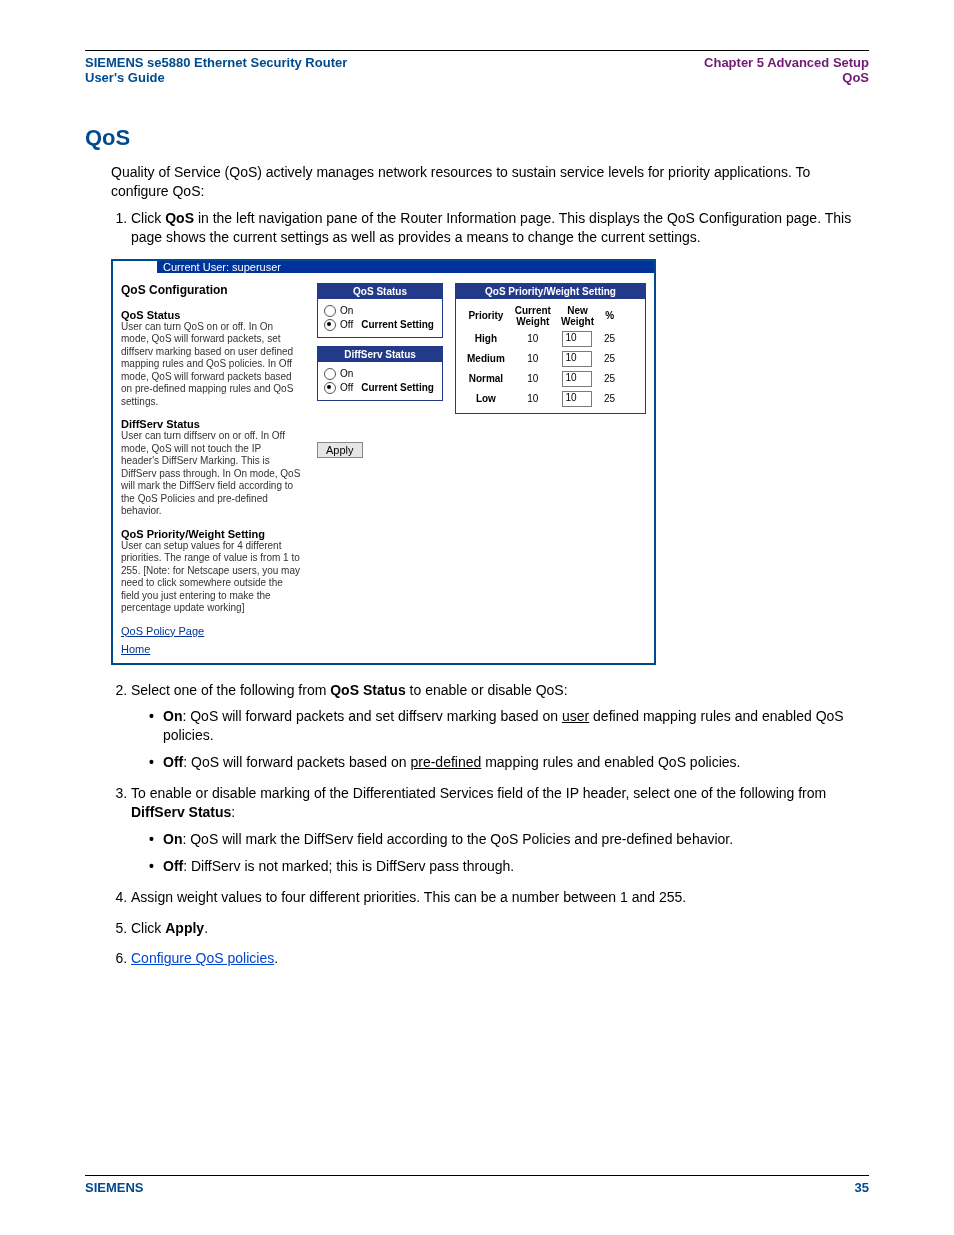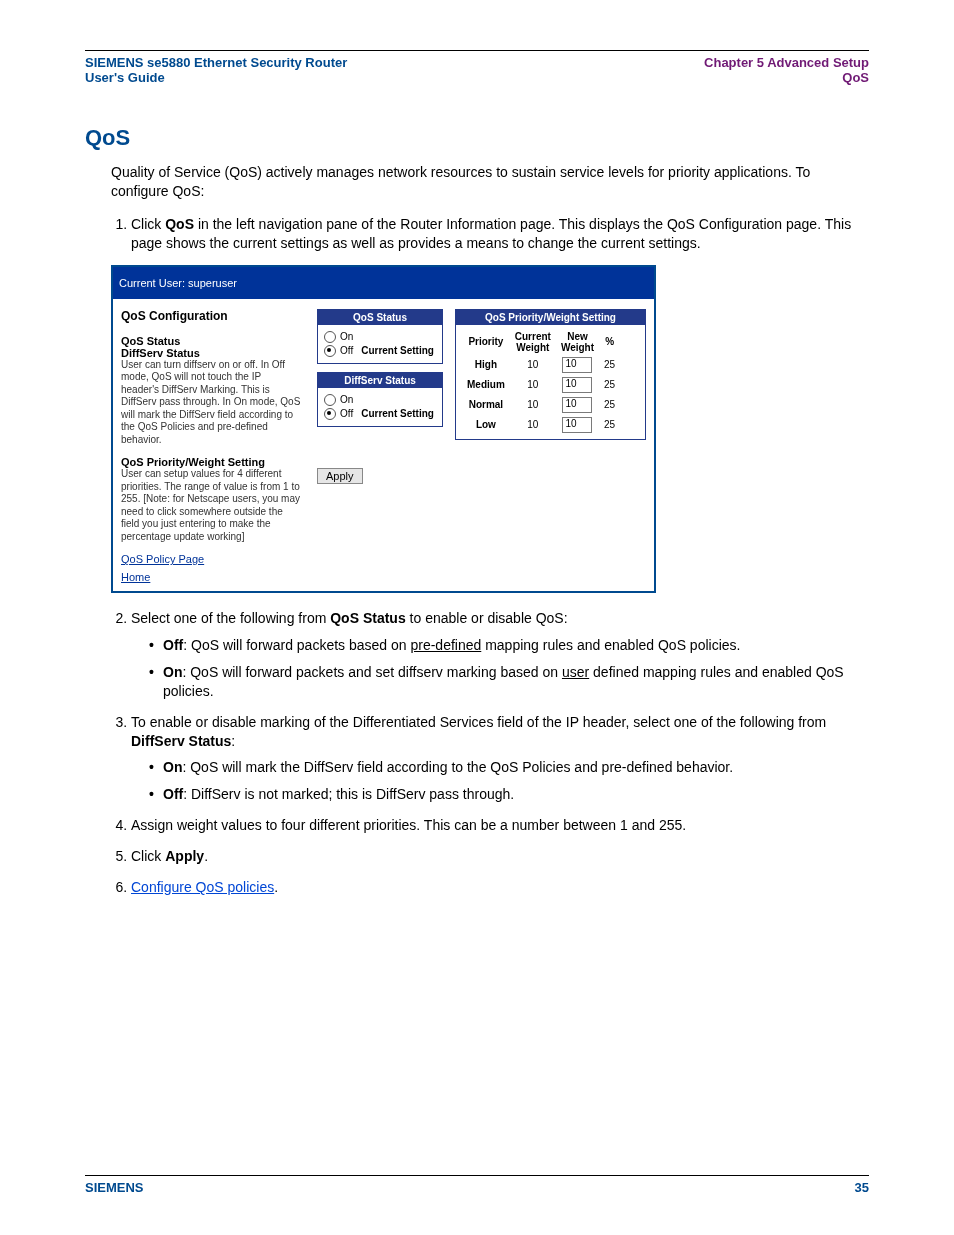--- a/index.html
+++ b/index.html
@@ -29,41 +29,42 @@
     gap: 8px;
   }
   .header-left { color: #004a8f; }
   .header-right { color: #701a75; text-align: right; }
   h1 {
     font-size: 22px;
     font-weight: bold;
     color: #004a8f;
     margin: 40px 0 12px 0;
   }
-  .body-text { margin: 0 0 14px 26px; line-height: 1.35; }
+  .body-text { margin: 0 0 8px 26px; line-height: 1.35; }
   ol.main-list { margin: 0 0 0 46px; padding: 0; }
   ol.main-list > li { margin-bottom: 12px; line-height: 1.35; }
   ul.bullets { list-style: none; margin: 8px 0 8px 18px; padding: 0; }
   ul.bullets > li { position: relative; padding-left: 14px; margin-bottom: 8px; line-height: 1.35; }
   ul.bullets > li::before { content: "•"; position: absolute; left: 0; font-weight: bold; }
   .uline { text-decoration: underline; }
   a.doclink { color: #0046d5; text-decoration: underline; }
   .figure {
     margin: 6px 0 16px 26px;
     border: 2px solid #004a8f;
     width: 541px;
     font-family: Verdana, Arial, sans-serif;
     font-size: 11px;
     background: #fff;
   }
   .fig-bar {
     background: #003399;
     color: #fff;
-    padding: 10px 6px;
+    padding: 0 6px;
     font-size: 11px;
+    margin-left: 44px;
   }
   .fig-body { display: flex; justify-content: center; }
   .fig-left {
     width: 196px;
     padding: 10px 8px 8px 8px;
     box-sizing: border-box;
   }
   .fig-title { font-weight: bold; font-size: 12px; margin-bottom: 12px; color: #000; }
   .fig-h { font-weight: bold; font-size: 11px; color: #000; margin-bottom: 0; }
   .fig-p { font-size: 10px; color: #333; line-height: 1.25; margin: 0 0 10px 0; }
@@ -145,20 +146,21 @@
     </li>
   </ol>
 
   <div class="figure">
     <div class="fig-bar">Current User: superuser</div>
     <div class="fig-body">
       <div class="fig-left">
         <div class="fig-title">QoS Configuration</div>
 
         <div class="fig-h">QoS Status</div>
+        <p class="fig-p">User can turn QoS on or off. In On mode, QoS will forward packets, set diffserv marking based on user defined mapping rules and QoS policies. In Off mode, QoS will forward packets based on pre-defined mapping rules and QoS settings.</p>
 
         <div class="fig-h">DiffServ Status</div>
         <p class="fig-p">User can turn diffserv on or off. In Off mode, QoS will not touch the IP header's DiffServ Marking. This is DiffServ pass through. In On mode, QoS will mark the DiffServ field according to the QoS Policies and pre-defined behavior.</p>
 
         <div class="fig-h">QoS Priority/Weight Setting</div>
         <p class="fig-p">User can setup values for 4 different priorities. The range of value is from 1 to 255. [Note: for Netscape users, you may need to click somewhere outside the field you just entering to make the percentage update working]</p>
 
         <span class="fig-link">QoS Policy Page</span>
         <span class="fig-link">Home</span>
       </div>
@@ -239,24 +241,24 @@
         <button class="apply-btn">Apply</button>
       </div>
     </div>
   </div>
 
   <ol class="main-list" start="2">
     <li>
       <span>Select one of the following from </span><b>QoS Status</b><span> to enable or disable QoS:</span>
       <ul class="bullets">
         <li>
-          <b>Off</b><span>: QoS will forward packets based on </span><span class="uline">pre-defined</span><span> mapping rules and enabled QoS policies.</span>
+          <b>On</b><span>: QoS will forward packets and set diffserv marking based on </span><span class="uline">user</span><span> defined mapping rules and enabled QoS policies.</span>
         </li>
         <li>
-          <b>On</b><span>: QoS will forward packets and set diffserv marking based on </span><span class="uline">user</span><span> defined mapping rules and enabled QoS policies.</span>
+          <b>Off</b><span>: QoS will forward packets based on </span><span class="uline">pre-defined</span><span> mapping rules and enabled QoS policies.</span>
         </li>
       </ul>
     </li>
     <li>
       <span>To enable or disable marking of the Differentiated Services field of the IP header, select one of the following from </span><b>DiffServ Status</b><span>:</span>
       <ul class="bullets">
         <li><b>On</b><span>: QoS will mark the DiffServ field according to the QoS Policies and pre-defined behavior.</span></li>
         <li><b>Off</b><span>: DiffServ is not marked; this is DiffServ pass through.</span></li>
       </ul>
     </li>

